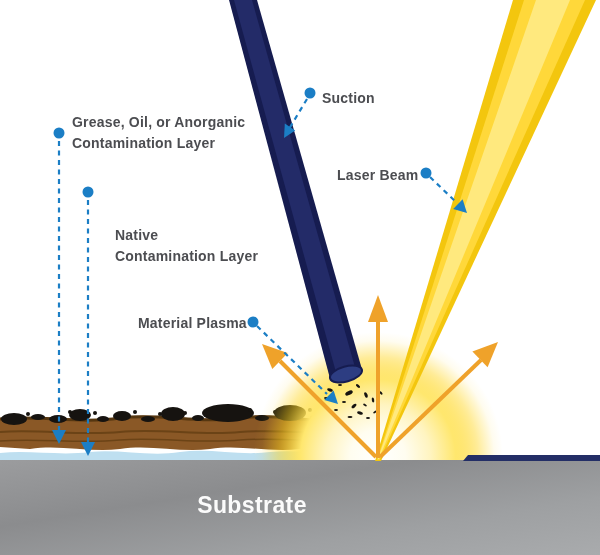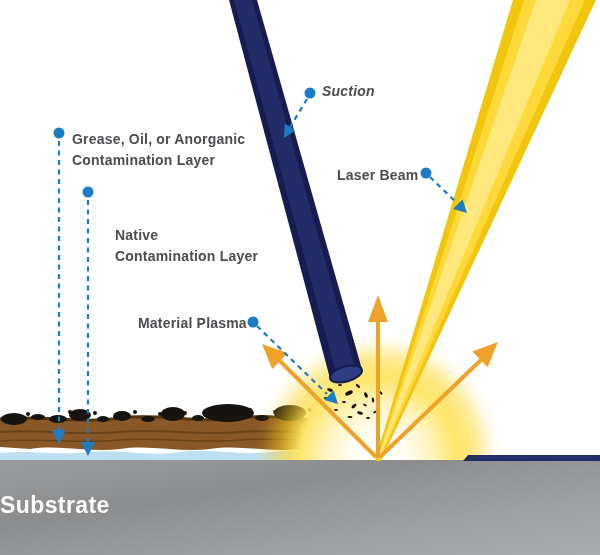--- a/index.html
+++ b/index.html
@@ -1,21 +1,21 @@
 <!DOCTYPE html>
 <html><head>
 <meta charset="utf-8">
 <style>
   html,body{margin:0;padding:0;background:#fff;}
   #stage{position:relative;width:600px;height:555px;background:#ffffff;overflow:hidden;
          font-family:"Liberation Sans",sans-serif;}
   #stage svg{position:absolute;left:0;top:0;}
   .label{position:absolute;font-size:14px;font-weight:600;color:#4c4d51;
          line-height:21px;letter-spacing:0.2px;white-space:nowrap;}
-  .label-substrate{position:absolute;left:0;top:492px;width:504px;
+  .label-substrate{position:absolute;left:0;top:492px;width:504px;text-align:center;
          font-size:23px;font-weight:600;color:#fbfbfb;letter-spacing:0.4px;}
 </style>
 </head>
 <body>
 
 <div id="stage">
 
   <svg width="600" height="555" viewBox="0 0 600 555">
     <defs>
       <radialGradient id="glowGrad" cx="0.5" cy="0.5" r="0.5">
@@ -149,31 +149,31 @@
         <circle cx="253" cy="322" r="5.5"></circle>
         <polygon points="59,444 52,430 66,430"></polygon>
         <polygon points="88,456 81,442 95,442"></polygon>
         <polygon points="284,138 295.2,130.6 284.8,123.6"></polygon>
         <polygon points="467,213 462.6,199.3 453.2,208.9"></polygon>
         <polygon points="338,404 333.6,390.4 324.2,400"></polygon>
       </g>
     </g>
   </svg>
 
-  <div class="label" style="left:72px;top:129px;">
+  <div class="label" style="left:72px;top:112px;">
     <div>Grease, Oil, or Anorganic</div>
     <div>Contamination Layer</div>
   </div>
 
   <div class="label" style="left:115px;top:183px;margin-top:42px;">
     <div>Native</div>
     <div>Contamination Layer</div>
   </div>
 
-  <div class="label" style="left:322px;top:81px;font-style:italic;">Suction</div>
+  <div class="label" style="left:322px;top:88px;">Suction</div>
 
   <div class="label" style="left:138px;top:313px;">Material Plasma</div>
 
   <div class="label" style="left:337px;top:165px;">Laser Beam</div>
 
 
   <div class="label-substrate">Substrate</div>
 
 </div>
 

